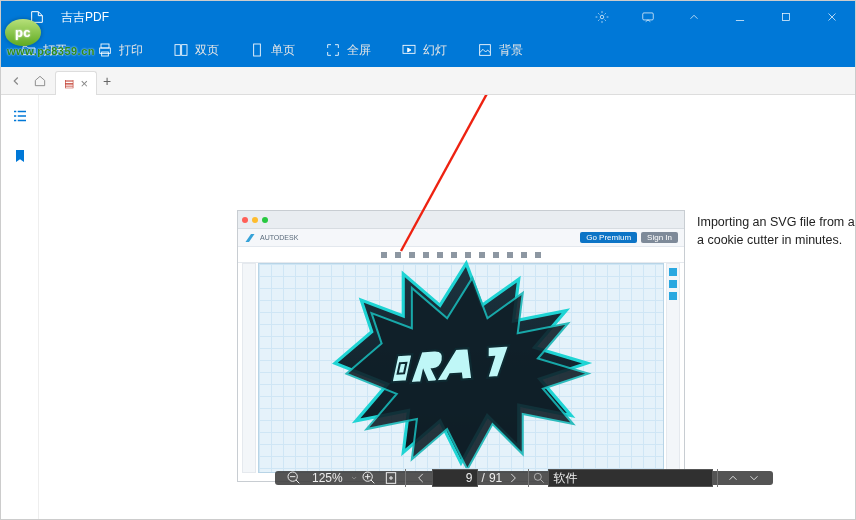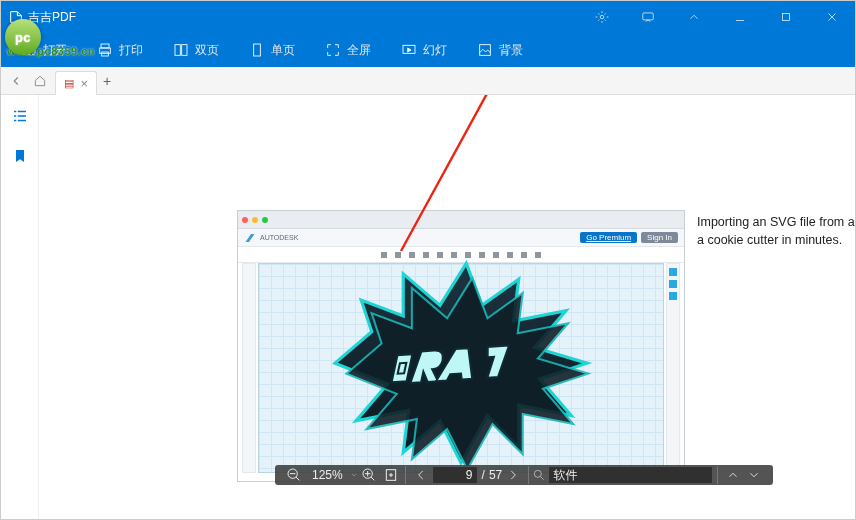--- a/index.html
+++ b/index.html
@@ -1,19 +1,19 @@
 <!DOCTYPE html>
 <html><head>
 <meta charset="utf-8">
 <style>
   * { box-sizing: border-box; margin: 0; padding: 0; font-family: "Microsoft YaHei", Arial, sans-serif; }
   body { width: 856px; height: 520px; overflow: hidden; background: #fff; border: 1px solid #ccc; position: relative; }
 
   .titlebar { height: 32px; background: #0078d7; display: flex; align-items: center; color: #fff; font-size: 12px; }
-  .titlebar .logo { display: flex; align-items: center; gap: 4px; padding: 0 7px; }
+  .titlebar .logo { display: flex; align-items: center; gap: 16px; padding: 0 28px; }
   .titlebar .logo svg { width: 16px; height: 16px; }
   .titlebar .spacer { flex: 1; }
   .titlebar .win-btn { width: 46px; height: 32px; display: flex; align-items: center; justify-content: center; cursor: pointer; }
   .titlebar .win-btn svg { width: 14px; height: 14px; stroke: #fff; stroke-width: 1.2; fill: none; }
 
   .toolbar { height: 34px; background: #0078d7; display: flex; align-items: center; color: #e5e5e5; font-size: 12px; padding-left: 20px; gap: 30px; }
   .toolbar .tbtn { display: flex; align-items: center; gap: 6px; cursor: pointer; }
   .toolbar .ticon { width: 16px; height: 16px; display: flex; align-items: center; justify-content: center; }
   .toolbar .ticon svg { stroke: #fff; fill: none; stroke-width: 1.3; }
 
@@ -27,21 +27,21 @@
   .content { position: absolute; top: 94px; left: 38px; right: 0; bottom: 0; background: #fff; overflow:hidden; }
   .leftstrip { position:absolute; top:94px; left:0; width:38px; bottom:0; background:#fff; border-right:1px solid #eee; display:flex; flex-direction:column; align-items:center; padding-top:10px; gap:18px; }
   .leftstrip .ls-btn { width:22px; height:22px; display:flex; align-items:center; justify-content:center; cursor:pointer; color:#0078d7; }
 
   .page-area { position:absolute; left:46px; right:6px; top:0; bottom:6px; background:#fff; }
   .doc-img { position:absolute; left:152px; top:115px; width:448px; height:272px; border:1px solid #c8cdd2; background:#fff; }
   .doc-img .header { height:18px; background:#e9edf1; border-bottom:1px solid #d7dce1; display:flex; align-items:center; padding:0 4px; gap:4px; }
   .doc-img .header .dot { width:6px; height:6px; border-radius:50%; }
   .doc-img .topribbon { height:18px; background:#f5f7fa; display:flex; align-items:center; justify-content:space-between; padding:0 6px; font-size:8px; color:#445; border-bottom:1px solid #e3e8ee; }
   .doc-img .topribbon .left { display:flex; align-items:center; gap:4px; }
-  .doc-img .topribbon .gp { background:#0c74c6; color:#fff; padding:1px 6px; border-radius:2px; font-size:8px;text-decoration:underline; }
+  .doc-img .topribbon .gp { background:#0c74c6; color:#fff; padding:1px 6px; border-radius:2px; font-size:8px; }
   .doc-img .topribbon .si { background:#7e8a99; color:#fff; padding:1px 6px; border-radius:2px; font-size:8px;text-align:right; }
   .doc-img .iconrow { height:16px; display:flex; align-items:center; justify-content:center; gap:8px; border-bottom:1px solid #e5e9ee; }
   .doc-img .iconrow span { width:6px; height:6px; background:#5d6b7a; opacity:.7; }
   .doc-img .grid { position:absolute; top:52px; left:20px; right:20px; bottom:8px;
     background:
       linear-gradient(#cfe6f5 1px, transparent 1px) 0 0/100% 12px,
       linear-gradient(90deg, #cfe6f5 1px, transparent 1px) 0 0/12px 100%,
       linear-gradient(#e5f2fa,#e5f2fa);
     border:1px solid #b8d4e6;
   }
@@ -49,32 +49,32 @@
   .doc-img .rightbar { position:absolute; top:52px; right:4px; width:14px; bottom:8px; background:#f3f6f9; border:1px solid #e5e9ee; }
   .doc-img .rightbar .sq { width:8px; height:8px; margin:4px auto; background:#2aa8e0; }
 
   .side-text { position:absolute; left:612px; top:118px; width:220px; font-size:12.5px; color:#222; line-height:1.45; }
 
   .burst { position:absolute; left:50%; top:55%; transform:translate(-50%,-50%) scale(1.05); }
   .burst svg { width:310px; height:210px; }
 
   .arrow { position:absolute; pointer-events:none; }
 
-  .bottombar { position:absolute; left:190px; bottom:28px; width:498px; height:20px; background:rgba(60,60,60,0.88); border-radius:3px; display:flex; align-items:center; color:#eee; font-size:12px; padding:0 8px; }
+  .bottombar { position:absolute; left:190px; bottom:28px; width:498px; height:14px; background:rgba(60,60,60,0.88); border-radius:3px; display:flex; align-items:center; color:#eee; font-size:12px; padding:0 8px; }
   .bb-btn { width:26px; height:26px; display:flex; align-items:center; justify-content:center; cursor:pointer; }
   .bb-btn svg { stroke:#eee; fill:none; stroke-width:1.5; }
   .bb-sep { width:1px; height:18px; background:#777; margin:0 4px; }
   .bb-zoom { min-width:46px; text-align:center; }
   .bb-page { display:flex; align-items:center; gap:4px; }
   .bb-page input { width:46px; height:18px; background:#303030; border:1px solid #555; color:#eee; text-align:right; padding:0 4px; font-size:12px; }
   .bb-search { display:flex; align-items:center; gap:2px; flex:1; }
   .bb-search input { flex:1; height:18px; background:#303030; border:1px solid #555; color:#eee; padding:0 4px; font-size:12px; }
 
   .watermark { position:absolute; top:44px; left:6px; font-size:11px; color:#2e8b1c; font-weight:600; text-shadow:0 0 2px #fff; letter-spacing:.5px; z-index:50; }
-  .watermark .badge { width:36px; height:36px; border-radius:50%; background:linear-gradient(#b7e07a,#5faa20); position:absolute; top:-26px; left:-2px; display:flex; align-items:center; justify-content:center; color:#fff; font-weight:700; font-size:13px; box-shadow:0 0 4px rgba(0,0,0,.3); }
+  .watermark .badge { width:36px; height:27px; border-radius:50%; background:linear-gradient(#b7e07a,#5faa20); position:absolute; top:-26px; left:-2px; display:flex; align-items:center; justify-content:center; color:#fff; font-weight:700; font-size:13px; box-shadow:0 0 4px rgba(0,0,0,.3); }
 </style>
 </head>
 <body>
 
 <div class="titlebar">
   <div class="logo">
     <svg viewBox="0 0 24 24">
         <path d="M4 4h10l6 6v10H4z" fill="none" stroke="#fff" stroke-width="1.5"></path>
         <path d="M14 4v6h6" fill="none" stroke="#fff" stroke-width="1.5"></path>
       </svg>
@@ -313,21 +313,21 @@
         </div>
       <div class="bb-sep"></div>
       <div class="bb-btn">
           <svg width="14" height="14" viewBox="0 0 24 24">
             <path d="M15 5l-7 7 7 7"></path>
           </svg>
         </div>
       <div class="bb-page">
         <input value="9" style="">
         <span>/</span>
-          <span>57</span>
+          <span>91</span>
       </div>
       <div class="bb-btn">
           <svg width="14" height="14" viewBox="0 0 24 24">
             <path d="M9 5l7 7-7 7"></path>
           </svg>
         </div>
       <div class="bb-sep"></div>
       <div class="bb-search">
         <svg width="14" height="14" viewBox="0 0 24 24" stroke="#eee" fill="none">
             <circle cx="10" cy="10" r="6"></circle>

